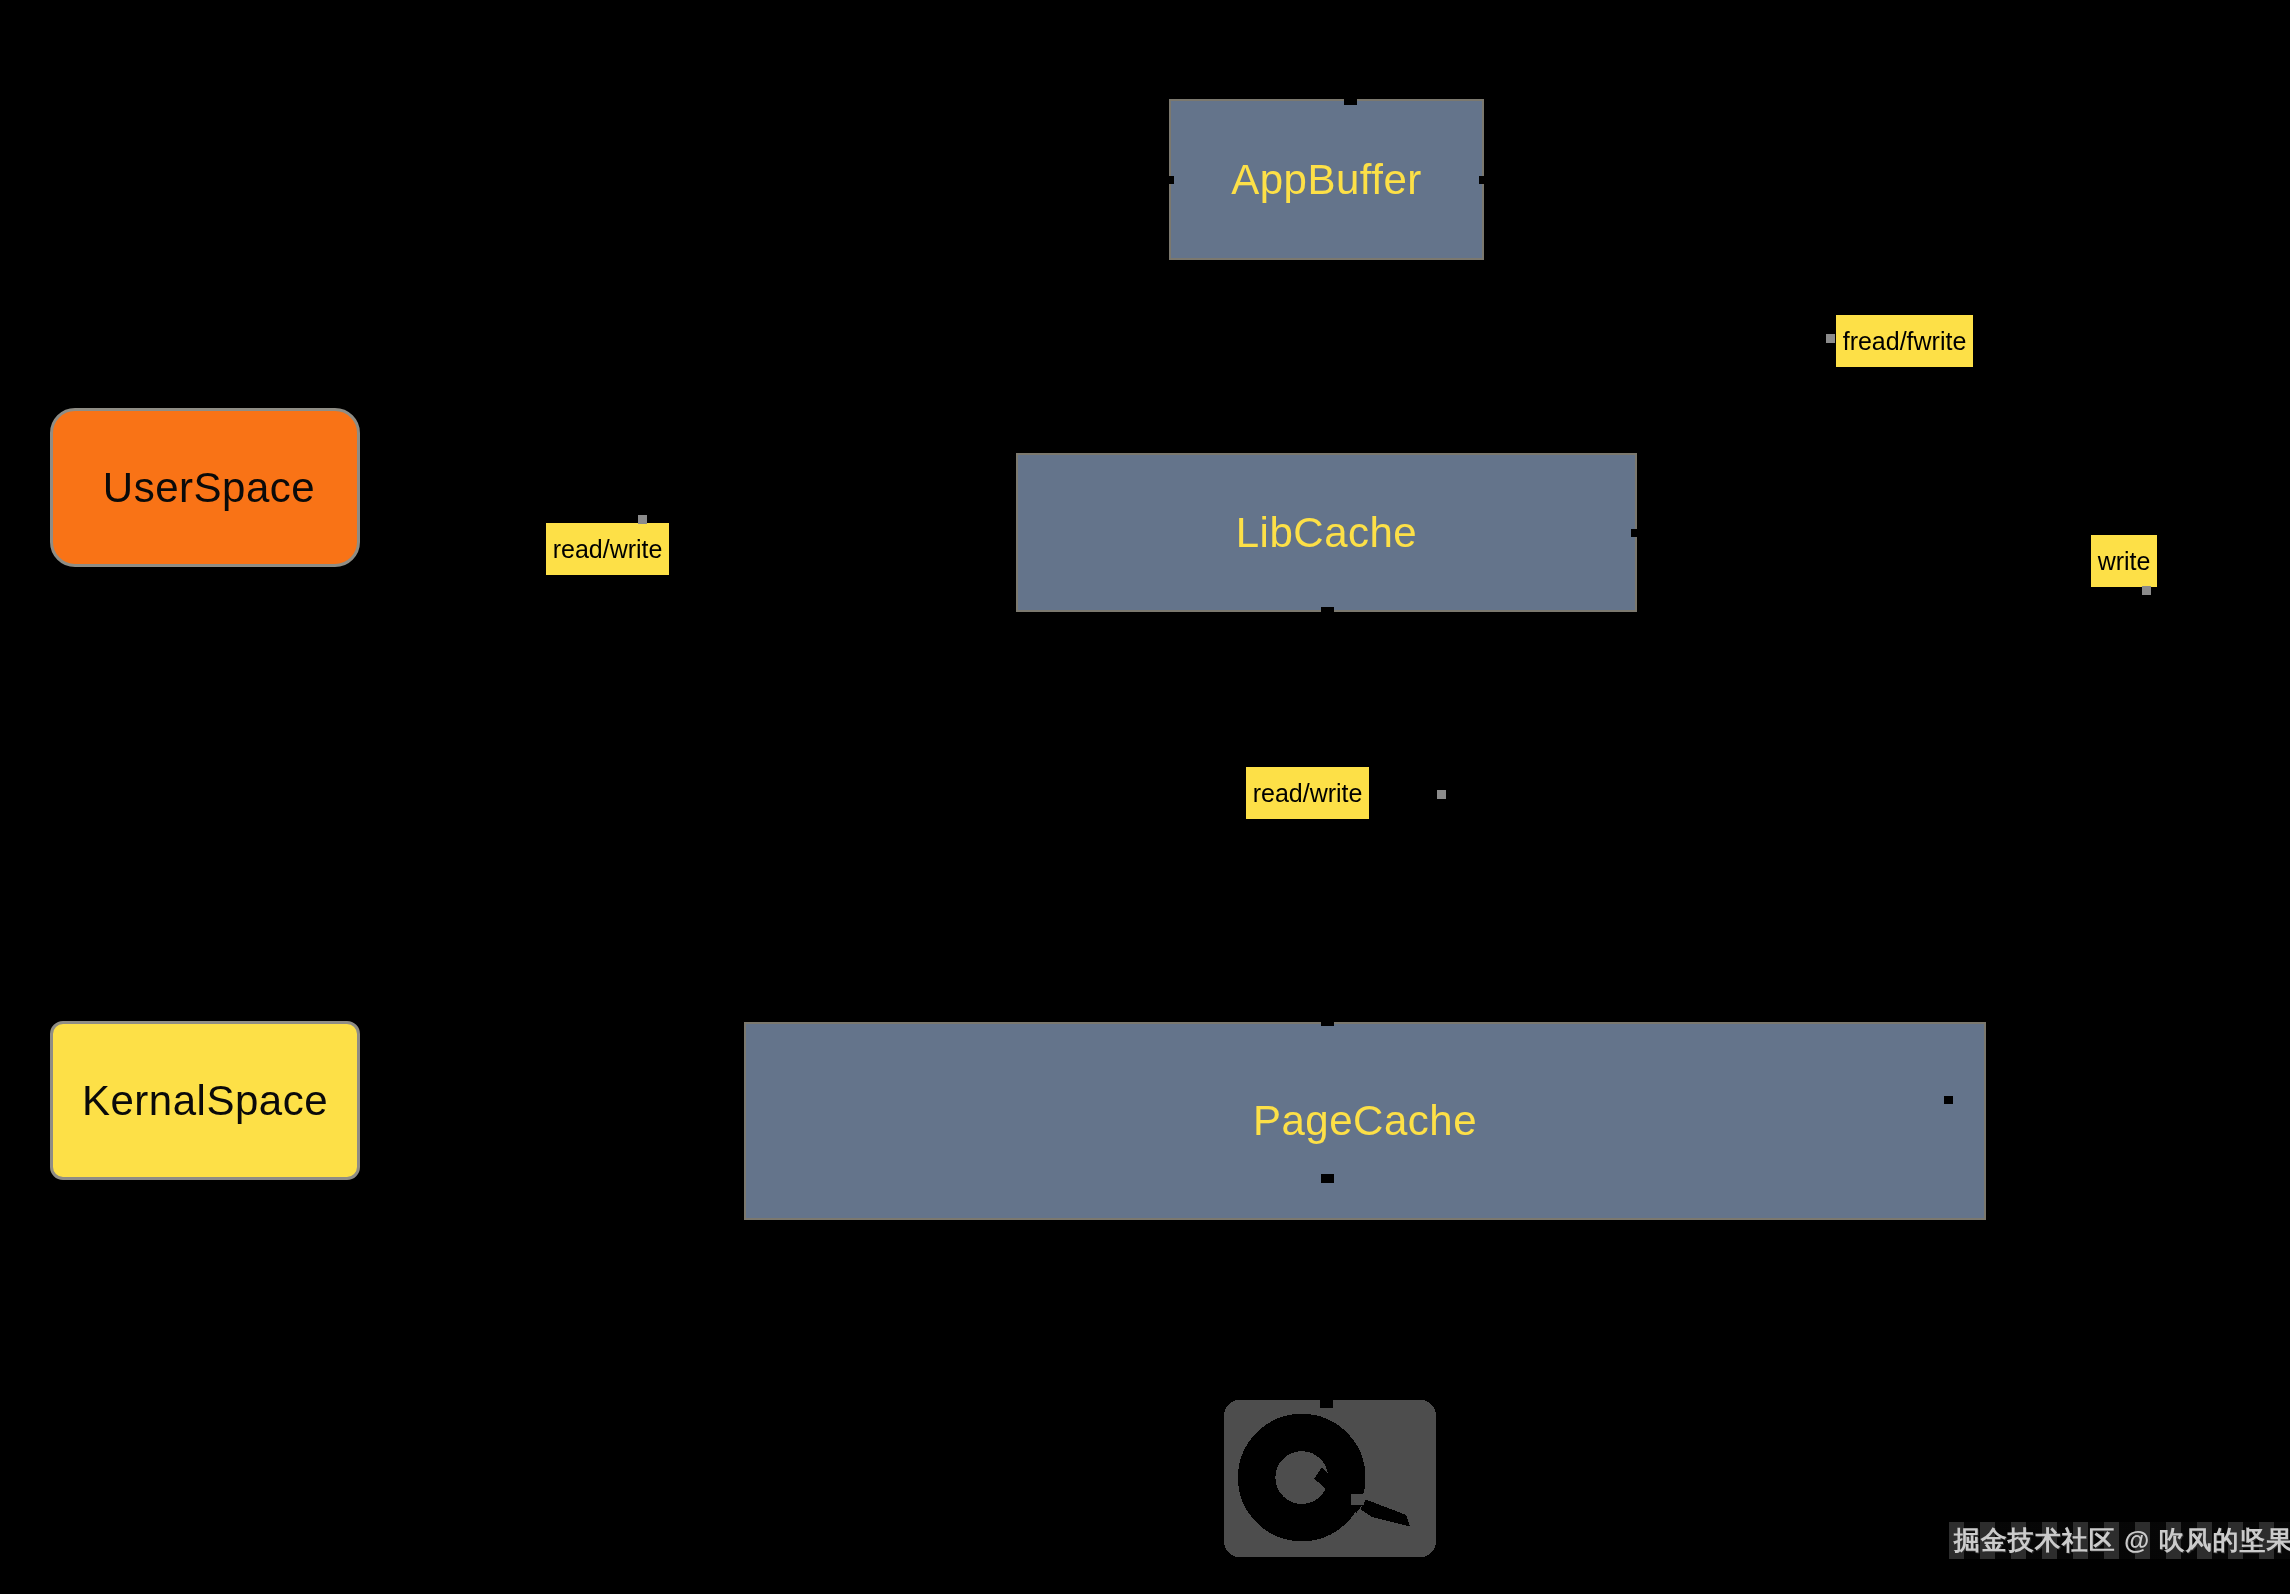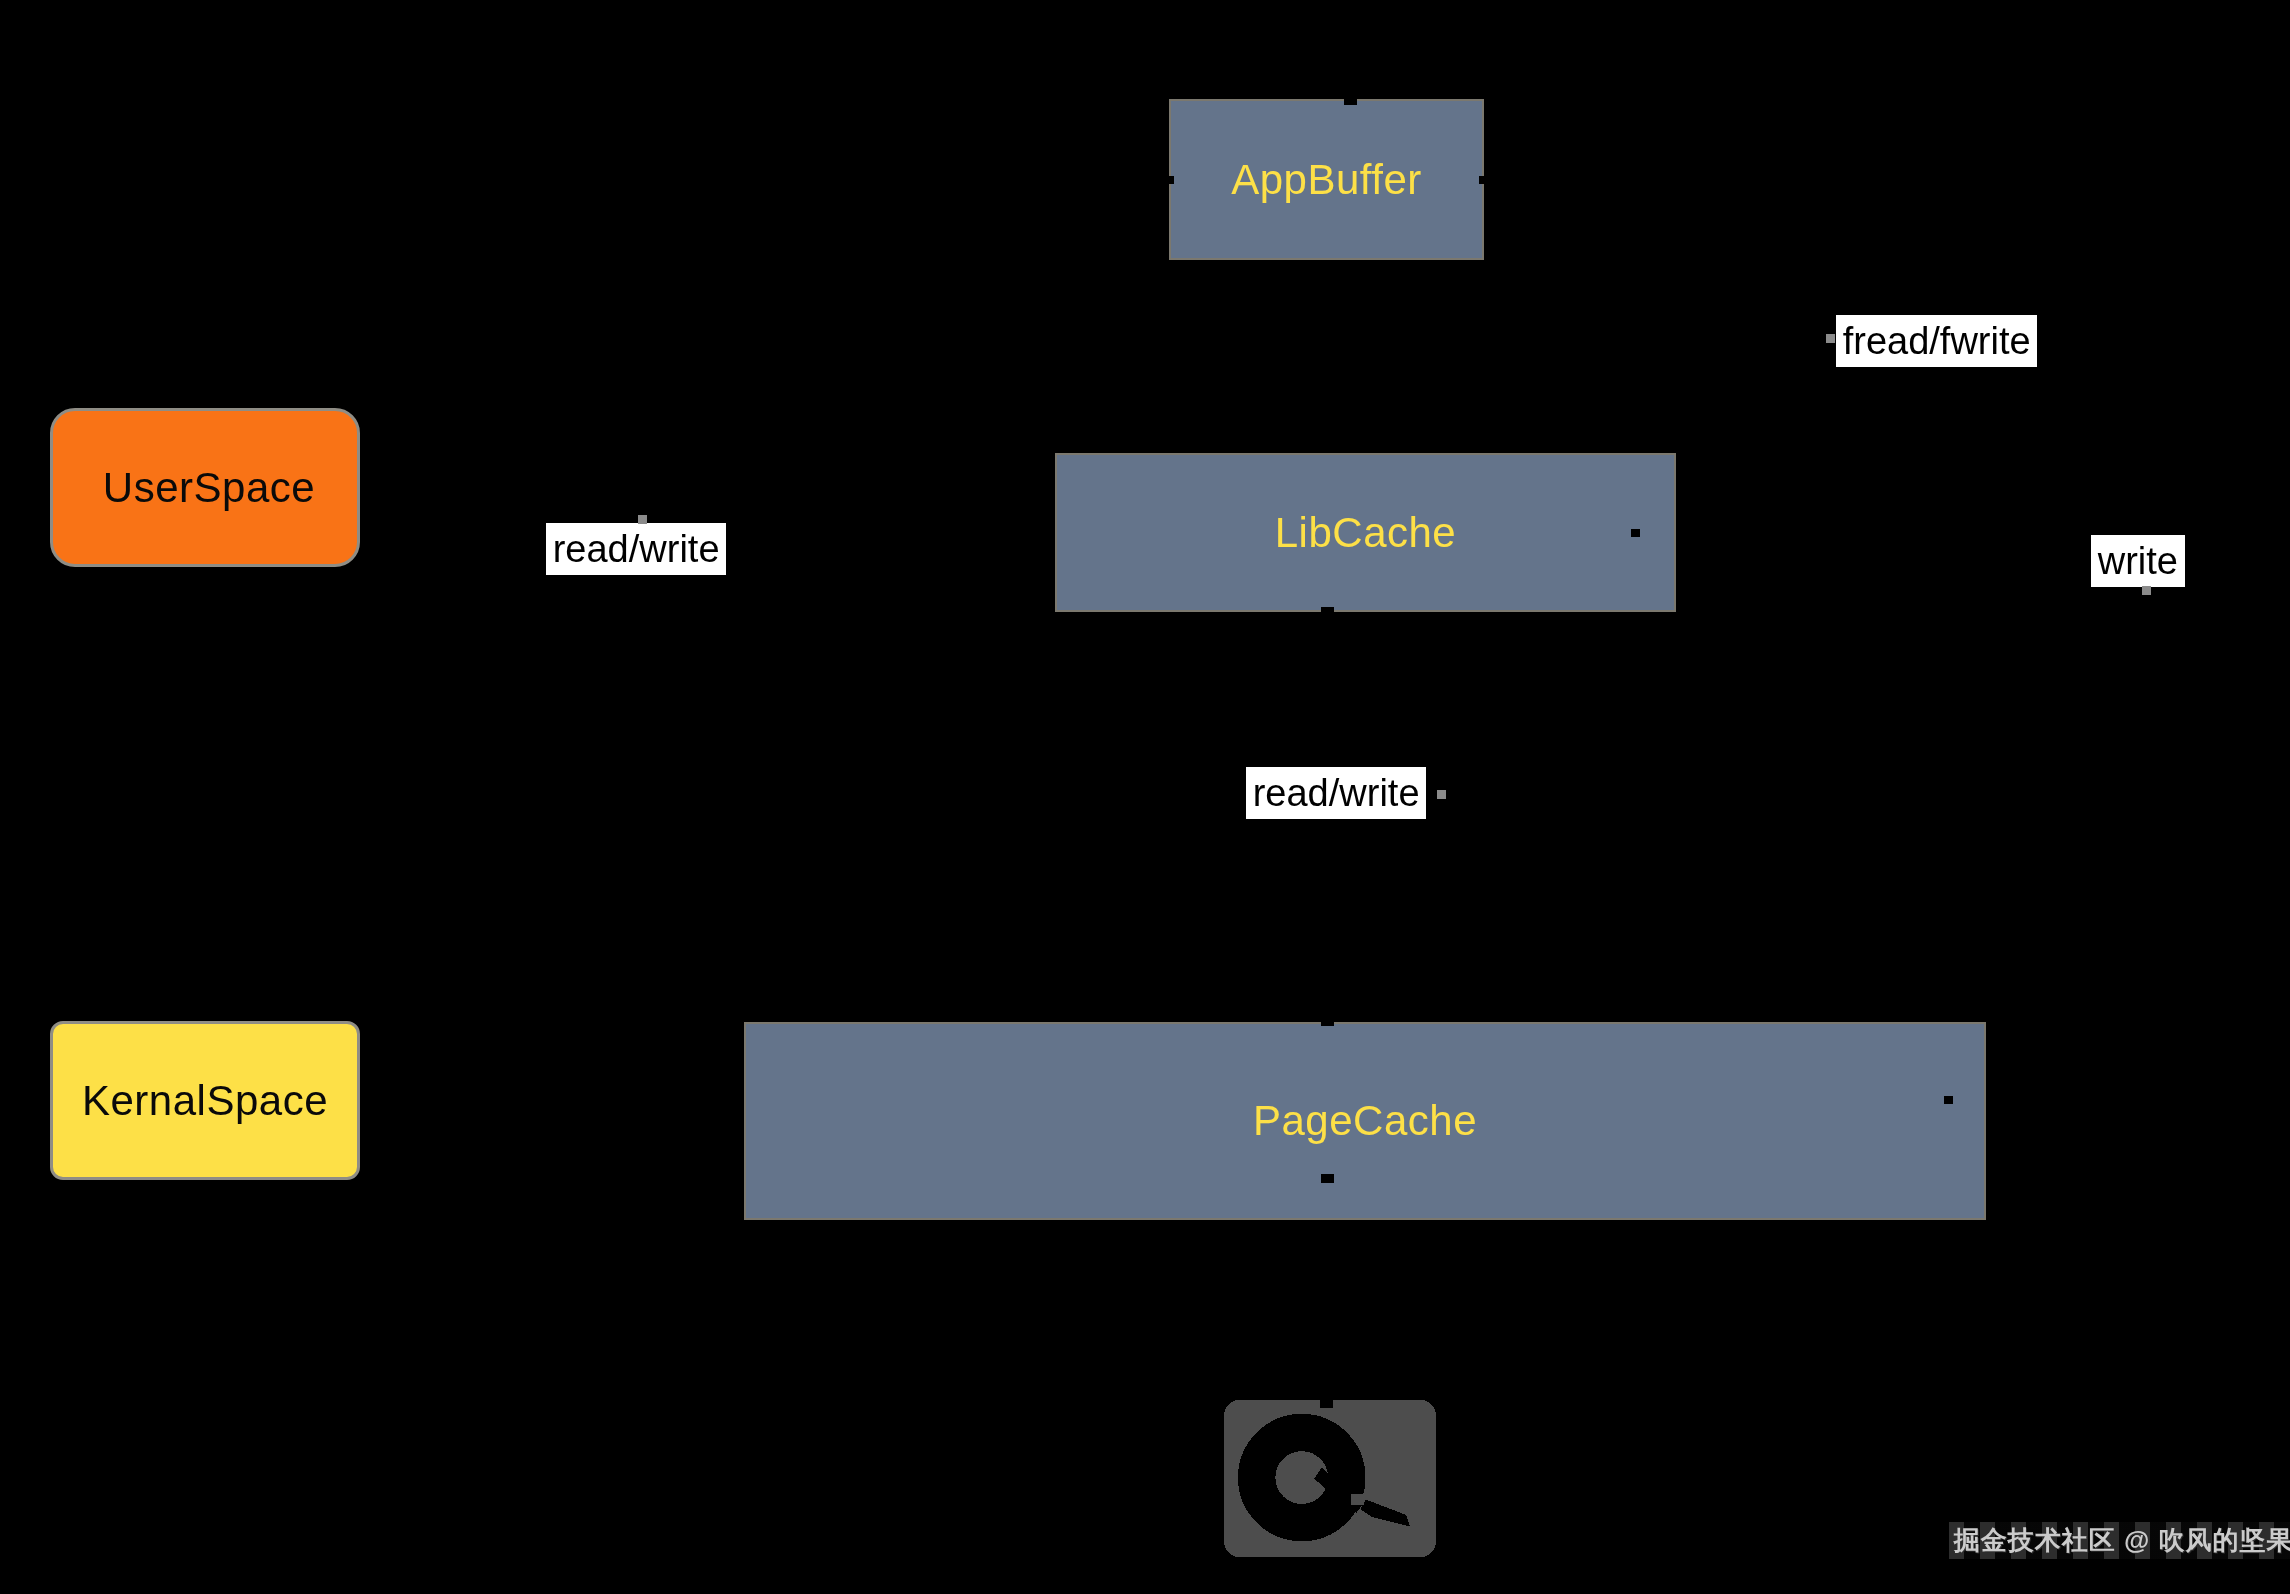--- a/index.html
+++ b/index.html
@@ -10,27 +10,27 @@
   
   .node{
     position:absolute;display:flex;align-items:center;justify-content:center;
     box-sizing:border-box;
   }
   .node .node-label{font-size:42px;letter-spacing:0.5px;}
   .slate{background:#64748b;border:2.9px solid #7b786e;color:#fde047;}
   .rounded{border:3.8px solid #8f8d85;border-radius:25px;color:#0a0a0a;}
   #n-appbuffer {left:1169px;top:99px;width:315px;height:161px;}
   #n-userspace {left:50px;  top:408px;width:310px;height:159px;background:#f97316;padding-left:8px;}
-  #n-libcache  {left:1016px;top:453px;width:621px;height:159px;margin-left:39px;}
+  #n-libcache  {left:1016px;top:453px;width:621px;height:159px;}
   #n-kernalspace{left:50px; top:1021px;width:310px;height:159px;background:#fde047;border-radius:13px;}
   #n-pagecache {left:744px; top:1022px;width:1242px;height:198px;}
   
   .edge-label{
-    position:absolute;background:#ffffff;color:#000000;
-    font-size:38px;line-height:46px;padding:2.9px 6.7px;white-space:nowrap;
+    position:absolute;background:#fde047;color:#000000;
+    font-size:25px;line-height:46px;padding:2.9px 6.7px;white-space:nowrap;
   }
   #l-fread{left:1836px;top:315px;}
   #l-rw-left{left:546px;top:523px;}
   #l-fflush{left:2091px;top:535px;}
   #l-rw-center{left:1246px;top:767px;}
   
   .stub{position:absolute;background:#000000;}
   #st-app-top{left:1344px;top:96px;width:12.5px;height:8.6px;}
   #st-app-left{left:1165px;top:176px;width:8.6px;height:7.7px;}
   #st-app-right{left:1479px;top:176px;width:7.7px;height:7.7px;}

